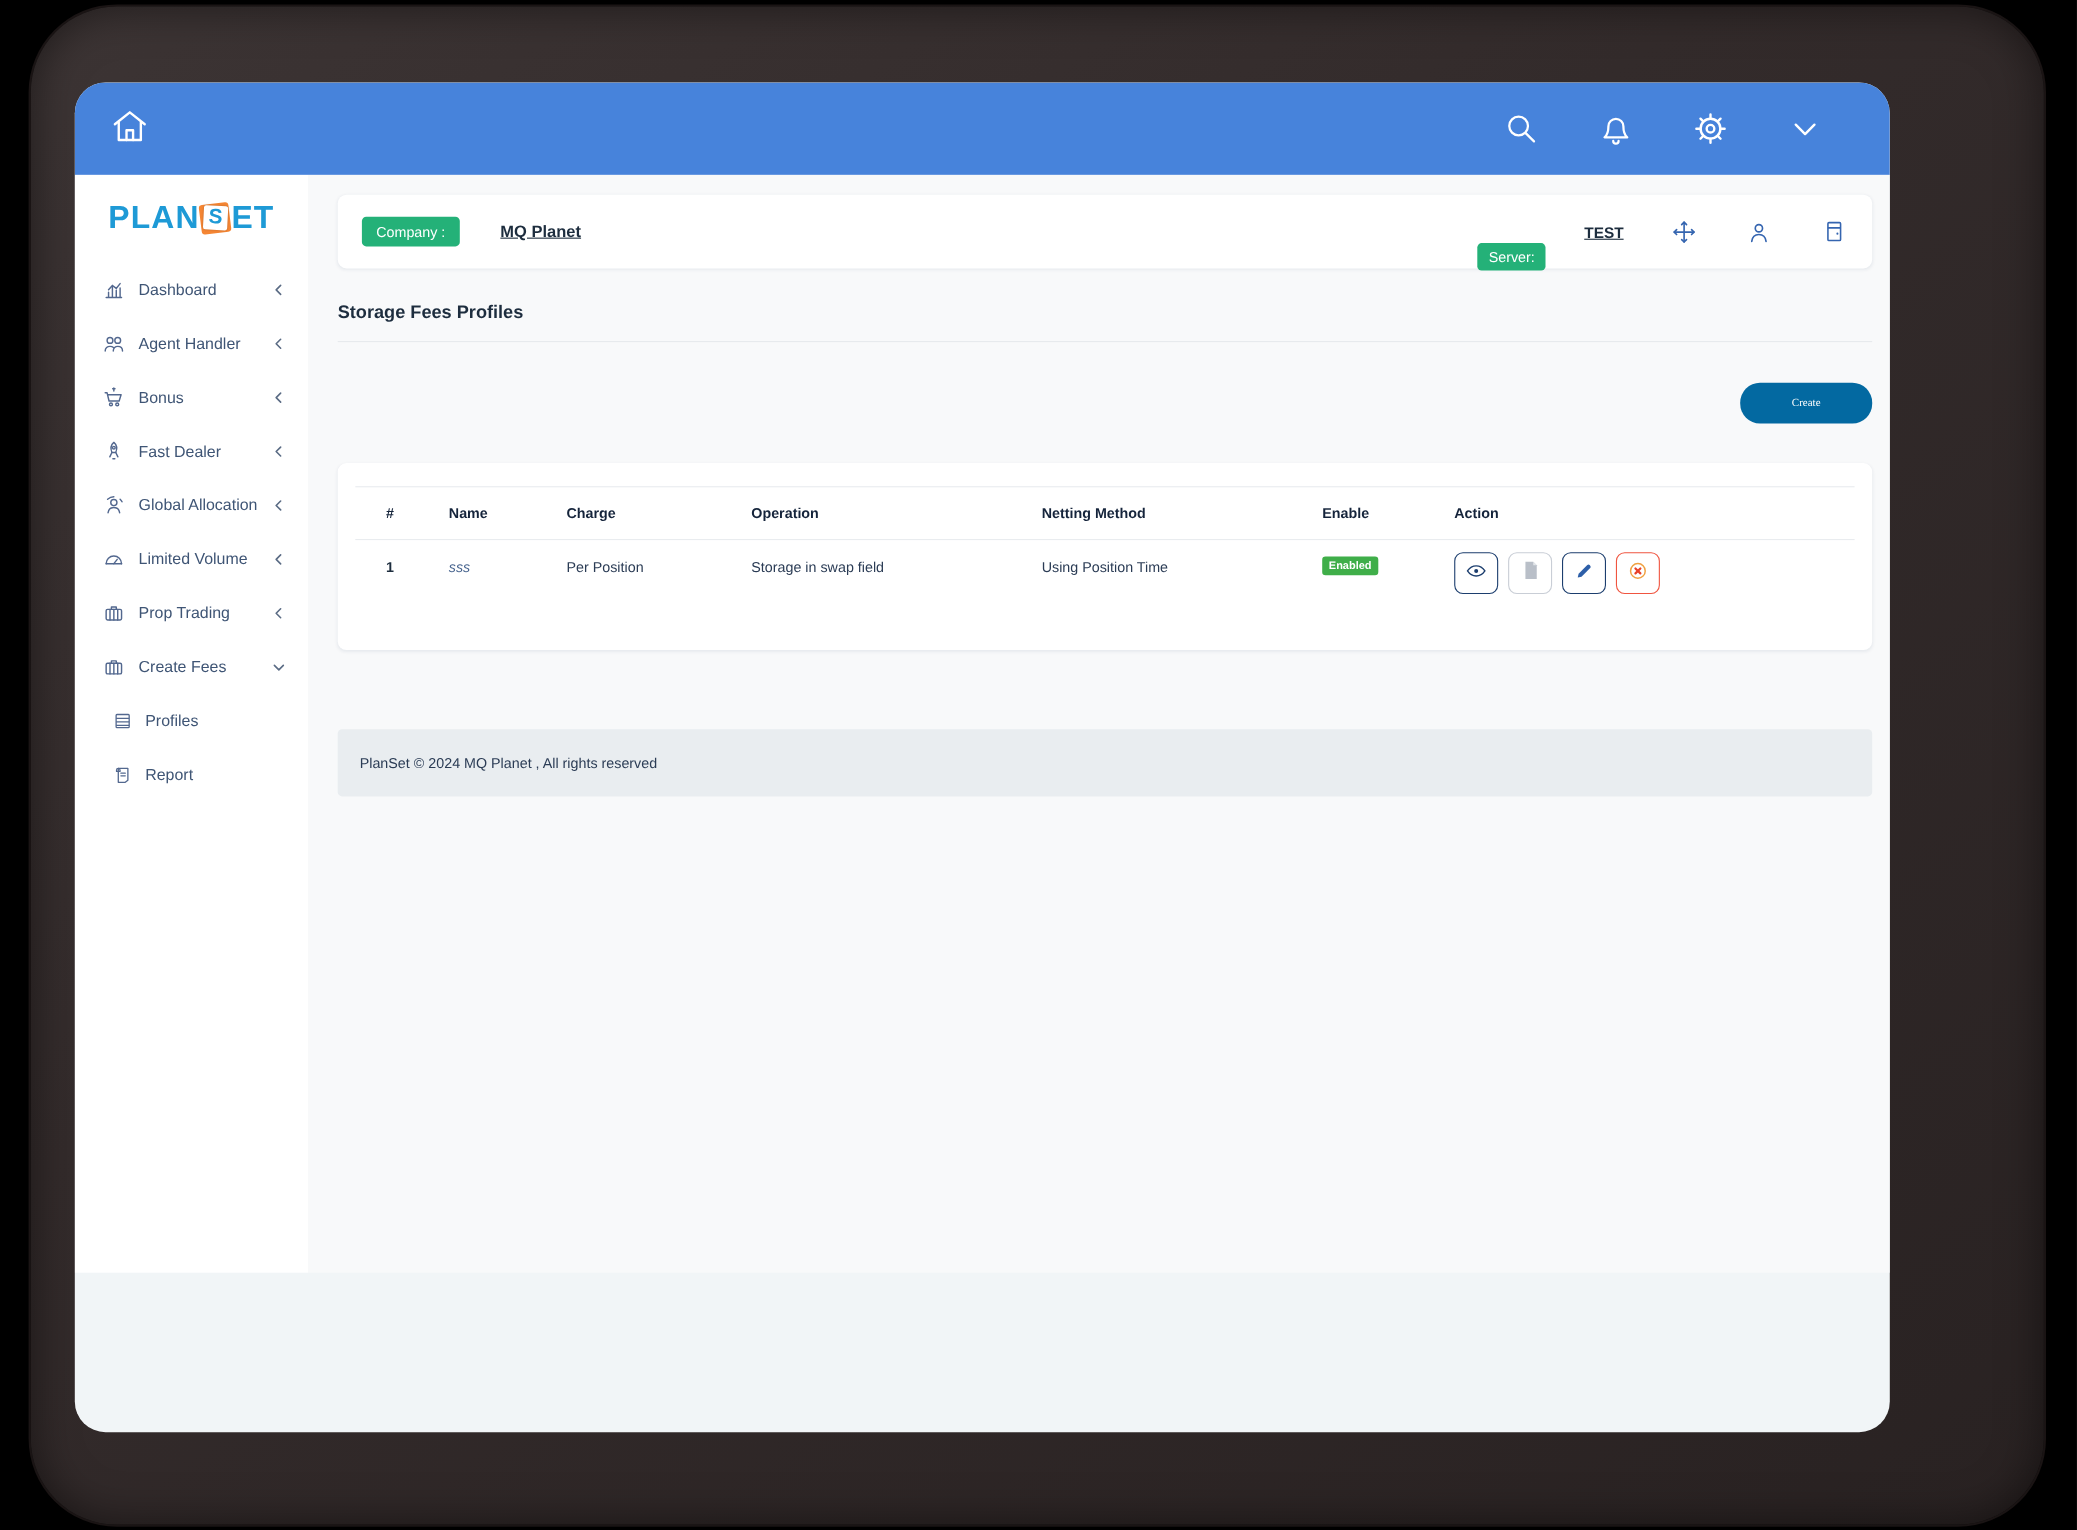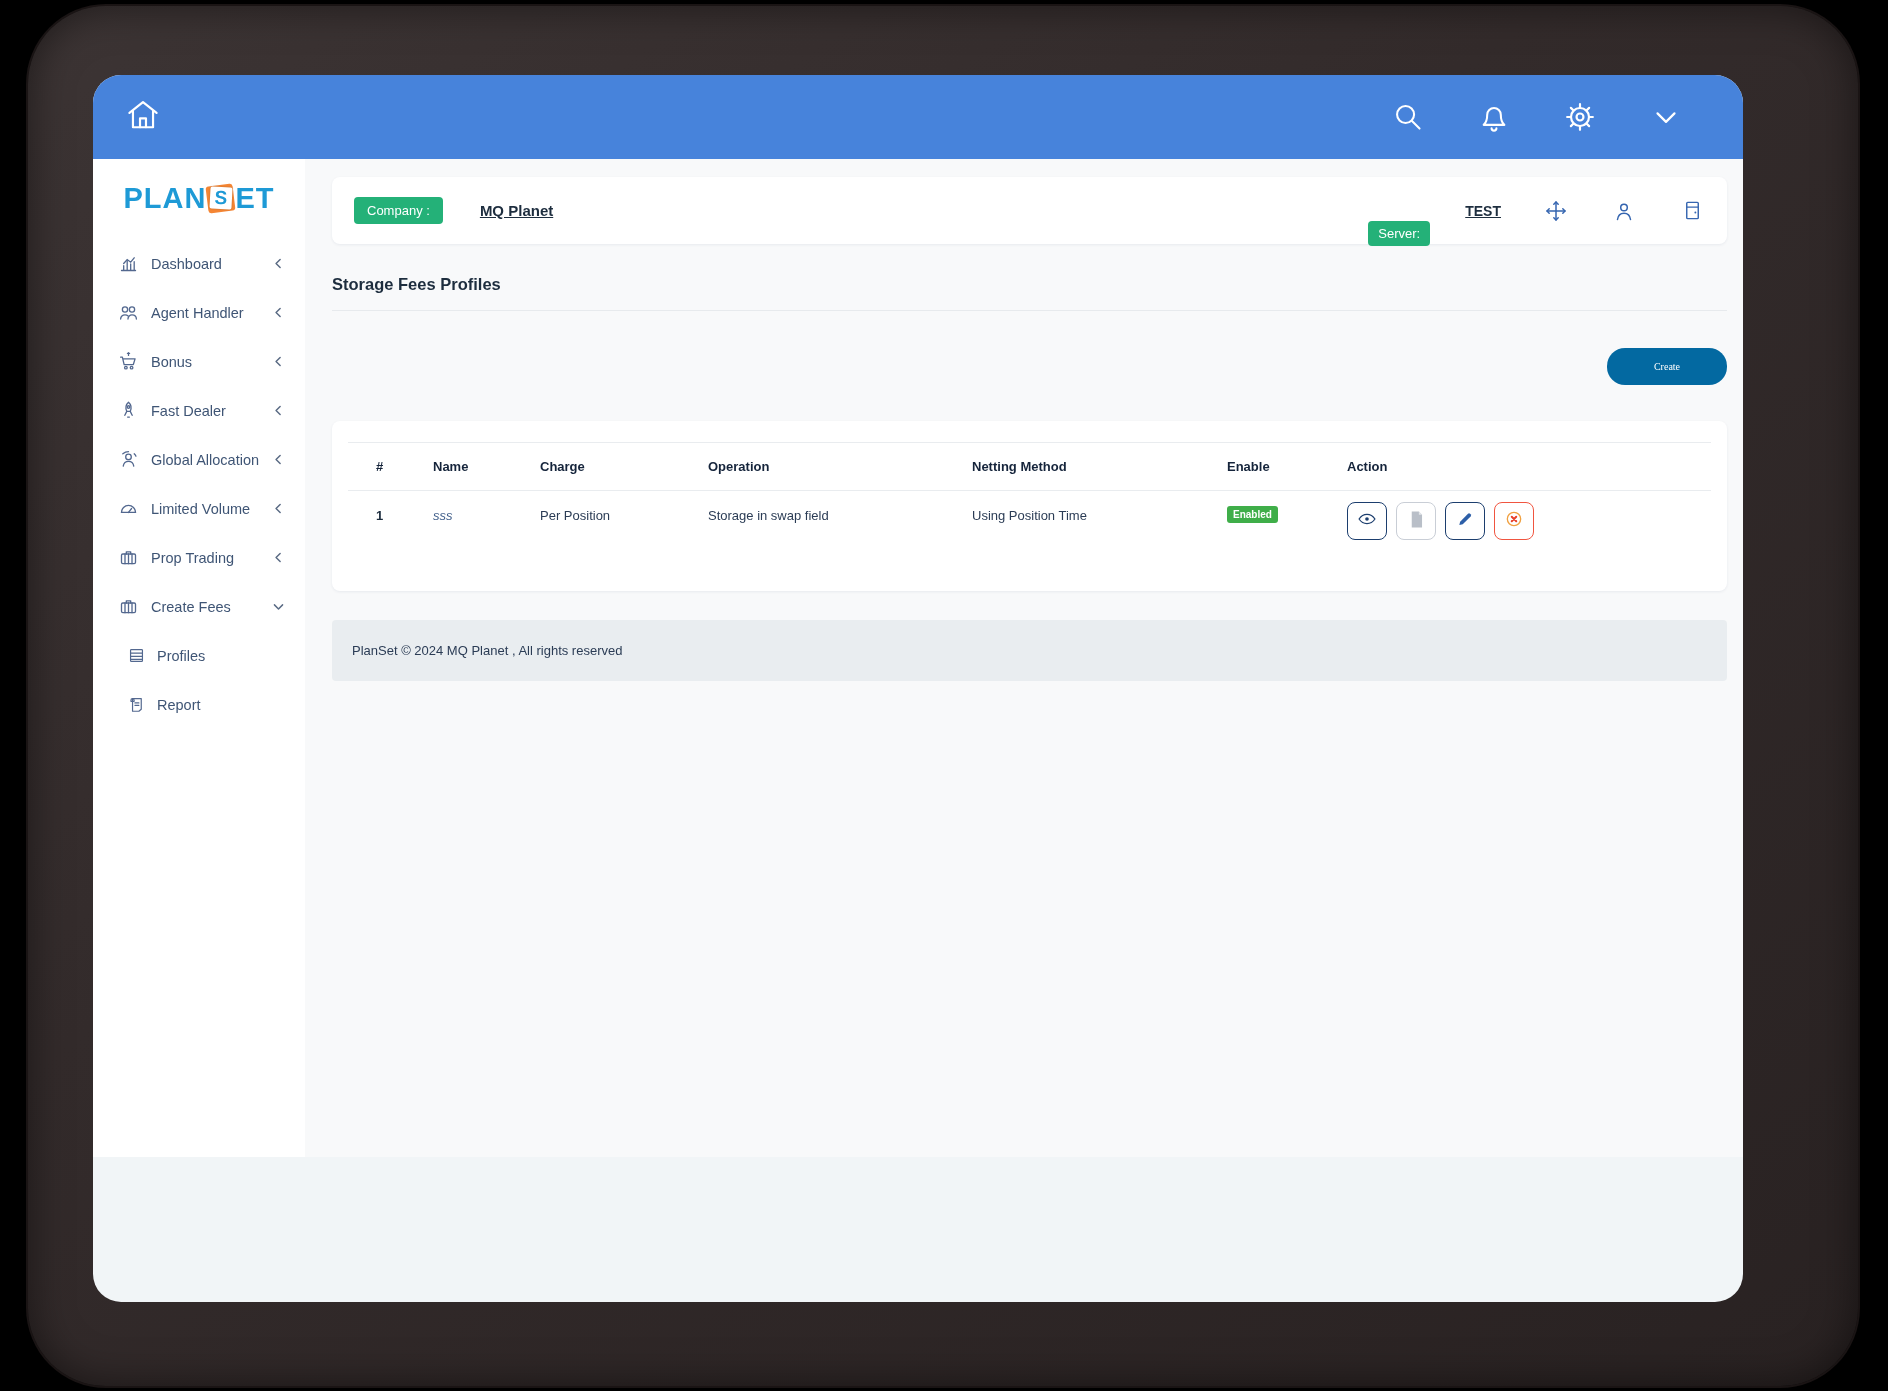--- a/index.html
+++ b/index.html
@@ -1,20 +1,20 @@
 <!DOCTYPE html>
 <html><head>
 <meta charset="utf-8">
 <style>
   html,body{margin:0;padding:0;background:#000;}
   body{width:1888px;height:1391px;position:relative;font-family:"Liberation Sans",sans-serif;-webkit-font-smoothing:antialiased;}
   .bezel{position:absolute;left:28px;top:6px;width:1830px;height:1380px;border-radius:78px;
          background:linear-gradient(145deg,#3c3434 0%,#332b2b 40%,#292222 100%);
          box-shadow:0 0 0 2px #1a1414, inset 0 0 40px rgba(0,0,0,.5);}
-  .app{position:absolute;left:93px;top:75px;width:1650px;height:1227px;border-radius:28px;overflow:hidden;
+  .app{position:absolute;left:68px;top:75px;width:1650px;height:1227px;border-radius:28px;overflow:hidden;
        background:#f1f5f7;}
   
   .topbar{height:84px;background:#4783db;display:flex;align-items:center;}
   .topbar .home{margin-left:30px;width:40px;height:40px;display:flex;align-items:center;justify-content:center;cursor:pointer;}
   .topbar .spacer{flex:1;}
   .tb-ic{width:42px;height:42px;display:flex;align-items:center;justify-content:center;margin-right:44px;cursor:pointer;}
   .tb-ic:last-child{margin-right:56px;}
   .tb-ic svg{display:block;}
   
   .main{display:flex;height:998px;}
@@ -58,21 +58,21 @@
   .td{font-size:13px;color:#2b3c55;padding-top:17px;}
   .td.num{font-weight:bold;color:#1d2d3e;}
   .td.link{color:#44618c;cursor:pointer;font-style:italic;}
   .td-enable{padding-top:13px;}
   .pill-enabled{display:inline-block;background:#3fae49;color:#fff;font-size:10px;font-weight:bold;
                 padding:3px 6px;border-radius:3px;}
   .td-actions{display:flex;gap:9px;padding-top:11px;}
   .abtn{width:38px;height:36px;border-radius:8px;background:#fff;display:flex;align-items:center;justify-content:center;cursor:pointer;border:1.5px solid #1c3e6e;}
   .abtn.gray{border-color:#c9ced6;cursor:default;}
   .abtn.red{border-color:#f05540;}
-  .footer{margin-top:29px;height:61px;background:#e9edf0;border-radius:4px;display:flex;align-items:center;padding:0 20px;}
+  .footer{margin-top:72px;height:61px;background:#e9edf0;border-radius:4px;display:flex;align-items:center;padding:0 20px;}
   .footer .txt{font-size:13px;color:#2b3c55;}
 </style>
 </head>
 <body>
 
 <div class="bezel"></div>
 
 <div class="app">
 
   <div class="topbar">

